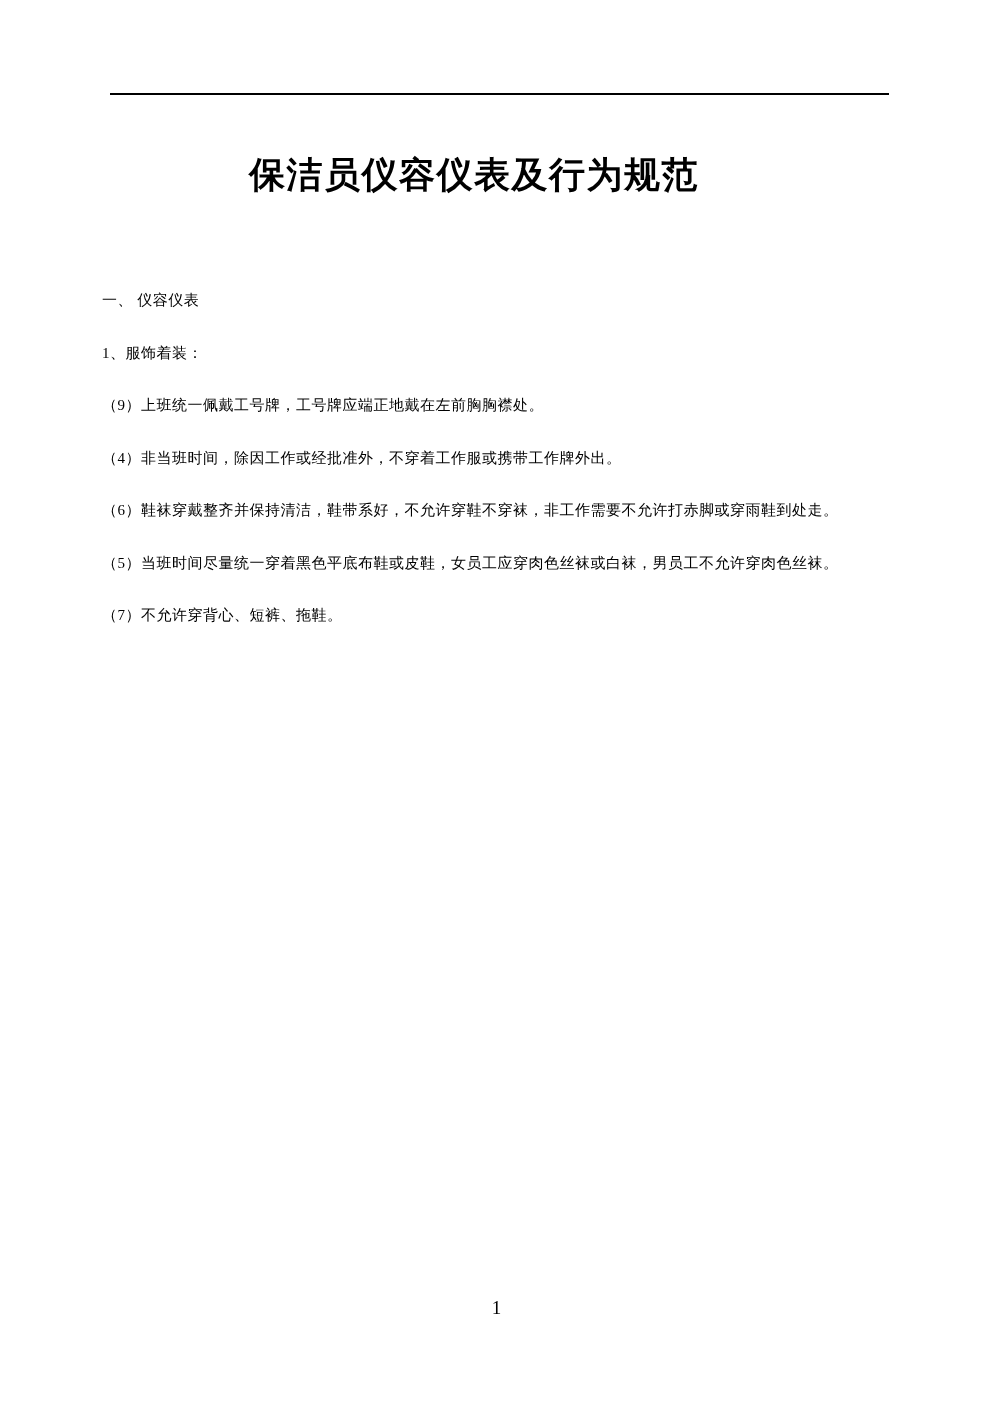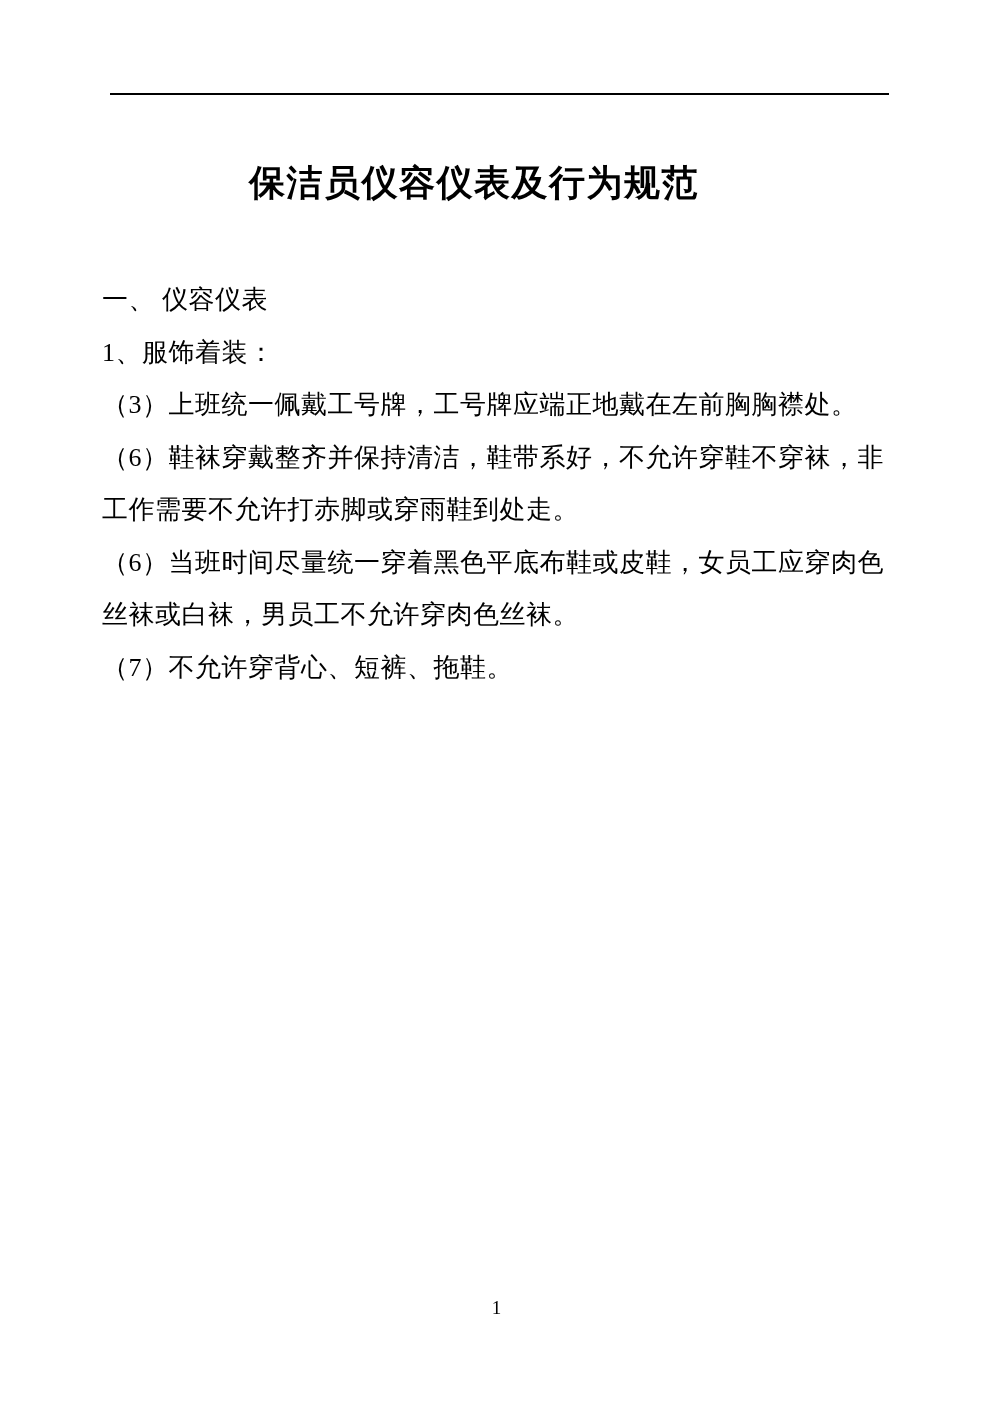--- a/index.html
+++ b/index.html
@@ -20,40 +20,40 @@
   .header-rule {
     position: absolute;
     left: 110px;
     top: 93px;
     width: 779px;
     height: 0;
     border-top: 2px solid #000000;
   }
   .doc-title {
     position: absolute;
-    top: 159px;
+    top: 151px;
     left: 0;
     width: 948px;
     margin: 0;
     text-align: center;
     font-size: 36px;
     font-weight: bold;
     letter-spacing: 1.5px;
     line-height: 48px;
     white-space: nowrap;
   }
   .content {
     position: absolute;
     top: 274px;
     left: 102px;
     width: 782px;
   }
   .content p {
     margin: 0;
-    font-size: 26px;
+    font-size: 15px;
     line-height: 52.5px;
     letter-spacing: 0.5px;
     text-align: justify;
     text-justify: inter-ideograph;
   }
   .intro-para {
     text-indent: 47px;
   }
   .gap-before {
     margin-top: 52.5px;
@@ -79,26 +79,27 @@
 
   <div class="content">
 
     <p>一、 仪容仪表</p>
 
 
     <p>1、服饰着装：</p>
 
 
 
-    <p>（3）上班统一佩戴工号牌，工号牌应端正地戴在左前胸胸襟处。</p>
+    <p>（9）上班统一佩戴工号牌，工号牌应端正地戴在左前胸胸襟处。</p>
 
+    <p>（4）非当班时间，除因工作或经批准外，不穿着工作服或携带工作牌外出。</p>
 
     <p class="gap-before">（6）鞋袜穿戴整齐并保持清洁，鞋带系好，不允许穿鞋不穿袜，非工作需要不允许打赤脚或穿雨鞋到处走。</p>
 
-    <p>（6）当班时间尽量统一穿着黑色平底布鞋或皮鞋，女员工应穿肉色丝袜或白袜，男员工不允许穿肉色丝袜。</p>
+    <p>（5）当班时间尽量统一穿着黑色平底布鞋或皮鞋，女员工应穿肉色丝袜或白袜，男员工不允许穿肉色丝袜。</p>
 
     <p>（7）不允许穿背心、短裤、拖鞋。</p>
 
 
   </div>
 
   <div class="page-footer">1</div>
 
 </div>
 

